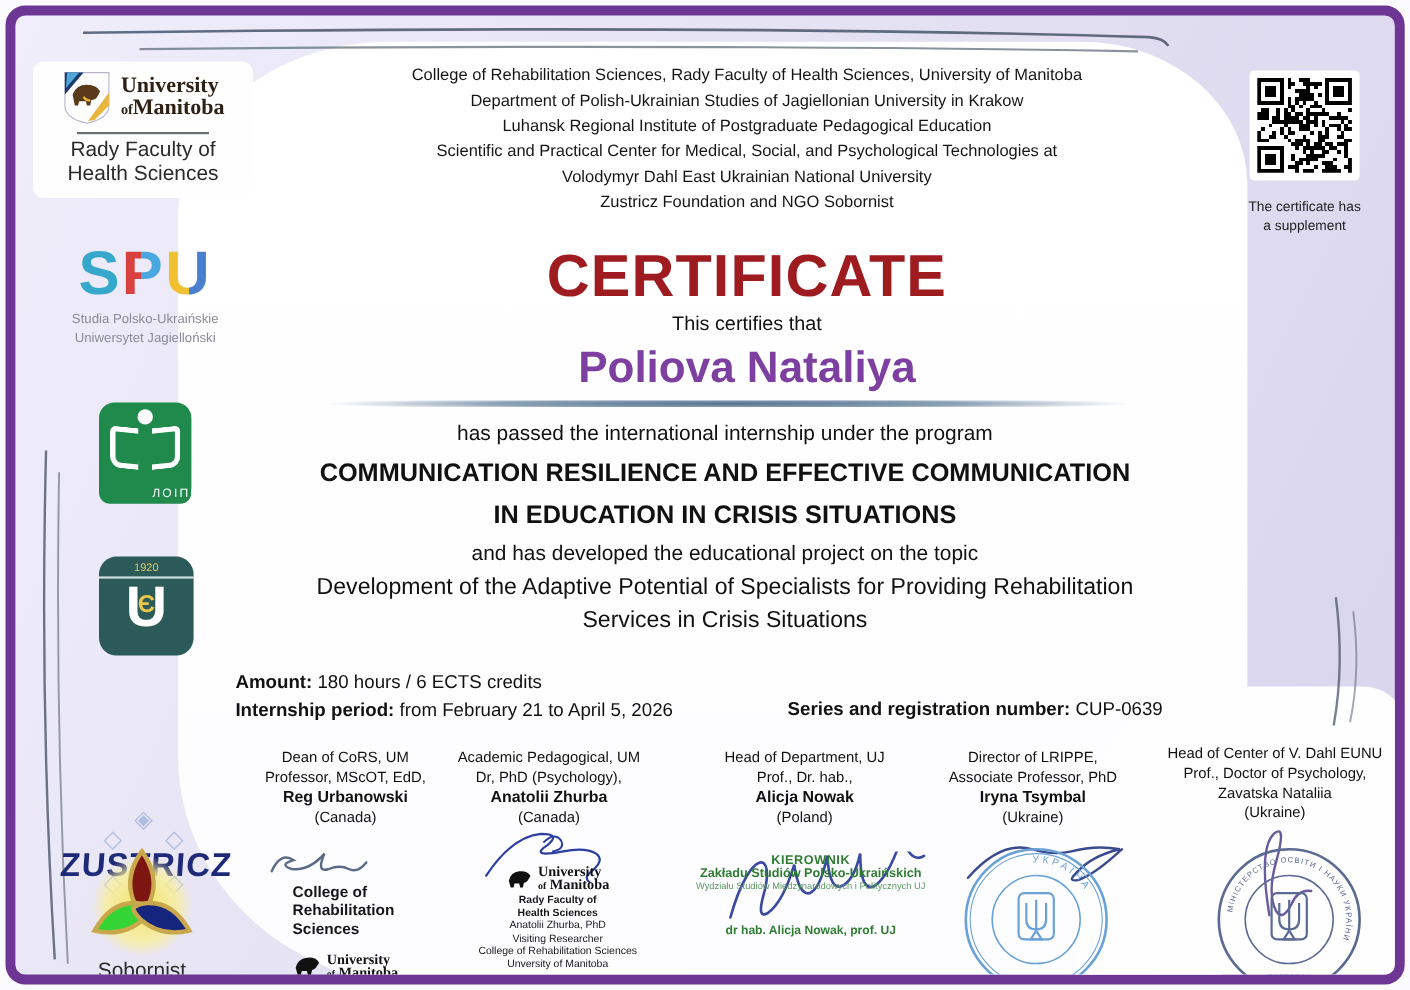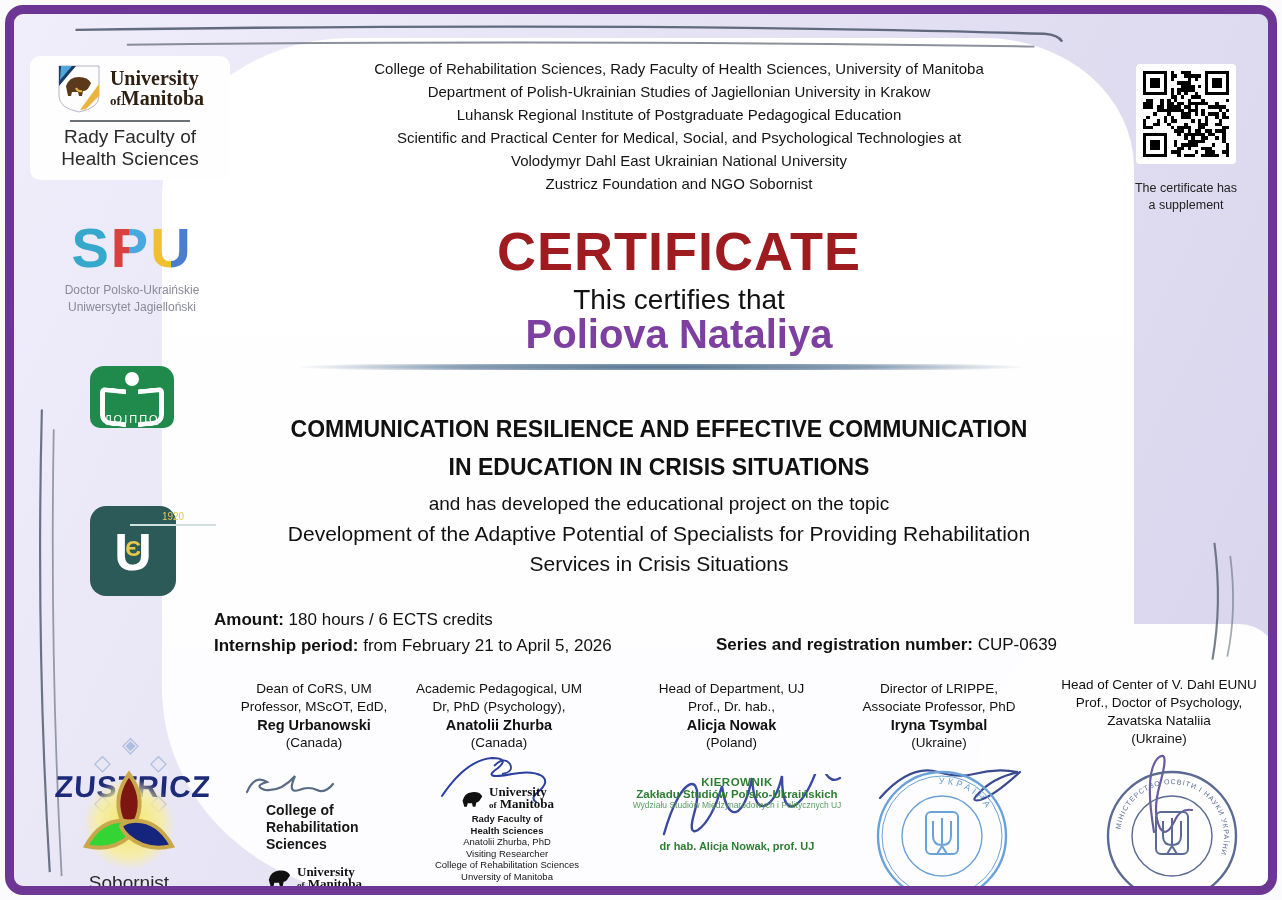--- a/index.html
+++ b/index.html
@@ -11,47 +11,47 @@
   .white-blob { position:absolute; left:148px; top:24px; width:972px; height:860px;
                 background:linear-gradient(180deg,#ffffff 0%,#fdfdff 100%);
                 border-radius:190px 150px 60px 230px / 160px 130px 60px 210px; }
   .white-blob2 { position:absolute; left:965px; top:610px; width:300px; height:274px;
                  background:#fefeff; border-radius:150px 40px 8px 8px; }
   .abs { position:absolute; }
   .ctr { text-align:center; }
   .hdr-line { position:absolute; left:235px; width:860px; text-align:center; font-size:15px; color:#151515; }
   .title { position:absolute; left:235px; width:860px; text-align:center; font-size:54px; font-weight:800;
            color:#9e1b20; letter-spacing:1px; }
-  .certifies { position:absolute; left:235px; width:860px; text-align:center; font-size:28px; color:#111; }
+  .certifies { position:absolute; left:235px; width:860px; text-align:center; font-size:18px; color:#111; }
   .name { position:absolute; left:235px; width:860px; text-align:center; font-size:40px; font-weight:800; color:#7d3fa0; }
   .divider { position:absolute; left:262px; top:350px; width:772px; height:6px;
              background:radial-gradient(ellipse 50% 100% at 50% 50%, #56738f 0%, #8ba0b5 55%, rgba(160,175,195,0) 95%); }
   .body-line { position:absolute; left:200px; width:890px; text-align:center; color:#111; }
   .prog { font-size:23px; font-weight:800; }
   .sub { font-size:19px; }
   .proj { font-size:21px; }
   .det { position:absolute; font-size:17px; color:#111; }
   .det b { font-weight:800; }
   .sig-col { position:absolute; text-align:center; font-size:13.5px; color:#111; line-height:18px; }
   .sig-col .nm { font-weight:800; font-size:14.5px; }
   .logo-box { position:absolute; display:flex; flex-direction:column; align-items:center; }
   .um-top { left:16px; top:42px; width:200px; padding:8px 4px 10px; background:#fefeff; border-radius:10px; }
   .um-row { display:flex; align-items:center; gap:8px; }
   .um-name { font-family:"Liberation Serif", serif; font-weight:700; color:#2f2014; font-size:20px; line-height:20px; }
   .um-name .of { font-size:13px; }
   .um-rule { width:120px; height:2px; background:#6b6f76; margin:6px 0 4px; }
   .um-rfhs { font-size:19px; color:#2a2a2a; line-height:22px; }
   .spu-letters { font-size:56px; font-weight:800; line-height:52px; letter-spacing:2px; }
   .spu-cap { font-size:12px; color:#8a8a98; line-height:17px; }
-  .loippo { width:84px; height:62px; background:#1f8a4b; border-radius:14px 14px 10px 10px; position:relative; }
+  .loippo { width:84px; height:92px; background:#1f8a4b; border-radius:14px 14px 10px 10px; position:relative;padding-left:34px; }
   .loippo .head { position:absolute; top:6px; left:50%; transform:translateX(-50%); width:14px; height:14px; border-radius:50%; background:#fff; }
   .loippo .bookl { position:absolute; top:22px; left:10px; width:26px; height:38px; border:5px solid #fff; border-right:none; border-radius:6px 0 0 10px; transform:skewY(6deg); }
   .loippo .bookr { position:absolute; top:22px; right:10px; width:26px; height:38px; border:5px solid #fff; border-left:none; border-radius:0 6px 10px 0; transform:skewY(-6deg); }
   .loippo .cap { position:absolute; bottom:3px; width:100%; text-align:center; color:#fff; font-size:11px; letter-spacing:2px; }
-  .dahl { width:86px; height:90px; background:#2b5a58; border-radius:16px; position:relative; color:#fff;padding-left:40px; }
+  .dahl { width:86px; height:90px; background:#2b5a58; border-radius:16px; position:relative; color:#fff; }
   .dahl .yr { position:absolute; top:5px; width:100%; text-align:center; font-size:10px; color:#e0c860;
               border-bottom:2px solid #cfe0de; padding-bottom:2px; }
   .dahl .u { position:absolute; top:16px; left:50%; transform:translateX(-50%); font-size:52px; font-weight:800; color:#fff; line-height:60px; }
   .dahl .ye { position:absolute; top:30px; left:50%; transform:translateX(-50%); font-size:22px; font-weight:800; color:#e8c84a; }
   .zus { position:relative; width:190px; height:110px; }
   .zus .dia { position:absolute; color:#aebde0; font-size:22px; }
   .zus .txt { position:absolute; top:38px; width:100%; text-align:center; font-size:30px; font-weight:800;
               color:#1d2a78; letter-spacing:1px; transform:skewX(-4deg); }
   .sob-cap { font-size:19px; color:#2a2a2a; margin-top:2px; }
   .qr-box { position:absolute; left:1122px; top:50px; width:100px; height:100px; background:#fff; border-radius:4px;
@@ -109,21 +109,21 @@
         <div>Rady Faculty of</div>
         <div>Health Sciences</div>
       </div>
     </div>
 
     <div class="logo-box" style="left:38px; top:208px; width:160px;">
       <div class="spu-letters">
         <span style="color:#35a8cc;">S</span><span style="background:linear-gradient(90deg,#d94040 45%,#4aa8e0 45%);-webkit-background-clip:text;background-clip:text;color:transparent;">P</span><span style="background:linear-gradient(90deg,#f0c030 50%,#4a7fd0 50%);-webkit-background-clip:text;background-clip:text;color:transparent;">U</span>
       </div>
       <div class="spu-cap ctr" style="margin-top:8px;">
-        <div>Doctor Polsko-Ukraińskie</div>
+        <div>Studia Polsko-Ukraińskie</div>
         <div>Uniwersytet Jagielloński</div>
       </div>
     </div>
 
     <div class="abs" style="left:76px; top:352px;">
       <div class="loippo">
         <div class="head"></div>
         <div class="bookl"></div>
         <div class="bookr"></div>
         <div class="cap">ЛОІППО</div>
@@ -397,20 +397,21 @@
     <div class="hdr-line" style="top:92px;">Luhansk Regional Institute of Postgraduate Pedagogical Education</div>
     <div class="hdr-line" style="top:115px;">Scientific and Practical Center for Medical, Social, and Psychological Technologies at</div>
     <div class="hdr-line" style="top:138px;">Volodymyr Dahl East Ukrainian National University</div>
     <div class="hdr-line" style="top:161px;">Zustricz Foundation and NGO Sobornist</div>
 
     <div class="title" style="top:206px;">CERTIFICATE</div>
     <div class="certifies" style="top:270px;">This certifies that</div>
     <div class="name" style="top:298px;">Poliova Nataliya</div>
     <div class="divider"></div>
 
+    <div class="body-line sub" style="top:370px;">has passed the international internship under the program</div>
     <div class="body-line prog" style="top:402px;">COMMUNICATION RESILIENCE AND EFFECTIVE COMMUNICATION</div>
     <div class="body-line sub" style="top:479px;">and has developed the educational project on the topic</div>
     <div class="body-line prog" style="top:440px;">IN EDUCATION IN CRISIS SITUATIONS</div>
     <div class="body-line proj" style="top:508px;">Development of the Adaptive Potential of Specialists for Providing Rehabilitation</div>
     <div class="body-line proj" style="top:538px;">Services in Crisis Situations</div>
 
     <div class="det" style="left:200px; top:596px;">
       <b>Amount:</b>
       <span>180 hours / 6 ECTS credits</span>
     </div>

